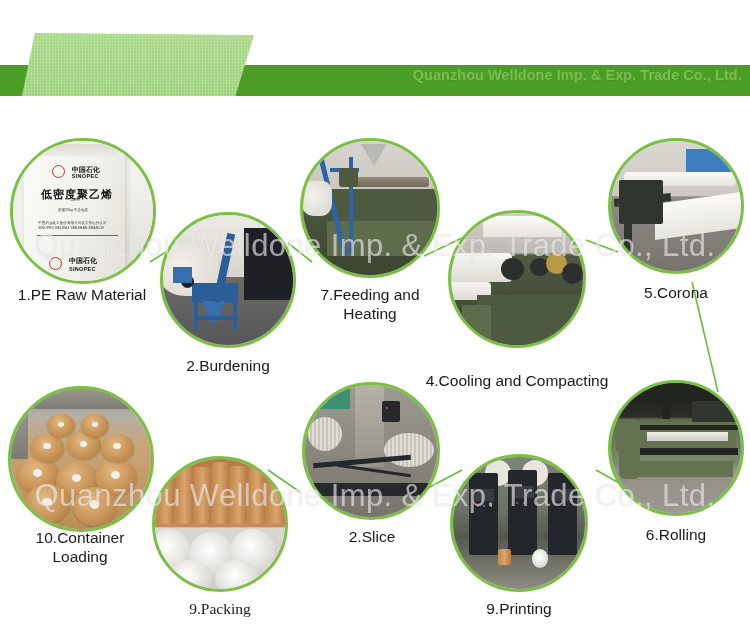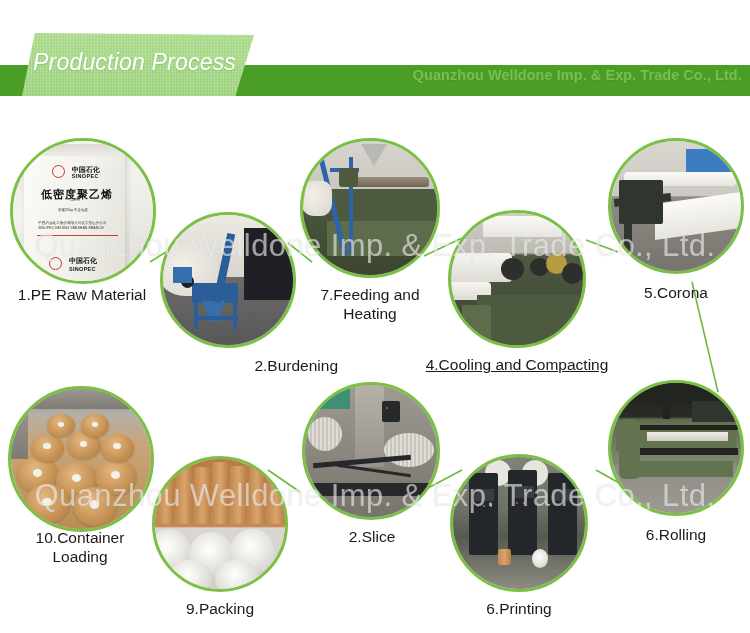--- a/index.html
+++ b/index.html
@@ -160,21 +160,20 @@
   }
 </style>
 </head>
 <body>
 
 <div id="root">
 
   <div class="header-bar"></div>
   <div class="company-name">Quanzhou Welldone Imp. &amp; Exp. Trade Co., Ltd.</div>
   <div class="title-tab"></div>
-  <div class="title-text">Production Process</div>
 
   <svg class="connectors" viewBox="0 0 750 633">
     <g stroke="#6cbb3c" stroke-width="1.6" fill="none">
       <line x1="150" y1="262" x2="185" y2="240"></line>
       <line x1="288" y1="243" x2="312" y2="262"></line>
       <line x1="424" y1="256" x2="462" y2="238"></line>
       <line x1="586" y1="240" x2="618" y2="252"></line>
       <line x1="692" y1="282" x2="718" y2="392"></line>
       <line x1="628" y1="488" x2="596" y2="470"></line>
       <line x1="462" y1="470" x2="428" y2="488"></line>
@@ -215,21 +214,21 @@
         <div class="b-blue" style="left:22%; top:52%; width:36%; height:16%;"></div>
         <div class="b-blue2" style="left:30%; top:66%; width:18%; height:16%; clip-path:polygon(0 0,100% 0,66% 100%,34% 100%);"></div>
         <div class="b-blue" style="left:44%; top:14%; width:6%; height:54%; transform:rotate(12deg);"></div>
         <div class="b-blue" style="left:24%; top:66%; width:3%; height:22%;"></div>
         <div class="b-blue" style="left:54%; top:66%; width:3%; height:22%;"></div>
         <div class="b-blue" style="left:26%; top:78%; width:32%; height:3%;"></div>
         <div class="b-dark" style="left:14%; top:46%; width:10%; height:10%; border-radius:50%;"></div>
         <div class="b-blue2" style="left:8%; top:40%; width:14%; height:12%;"></div>
       </div>
     </div>
-    <div class="label" style="left:118px; top:357px;text-align:right;">2.Burdening</div>
+    <div class="label" style="left:118px; top:357px;">2.Burdening</div>
   </div>
 
   <div class="node">
     <div class="circle" style="left:300px; top:138px; width:140px; height:140px;">
       <div class="photo p3">
         <div class="hopper" style="left:43%; top:2%;"></div>
         <div class="g-barrel" style="left:30%; top:27%; width:64%; height:7%;"></div>
         <div class="g-body" style="left:22%; top:36%; width:78%; height:28%;"></div>
         <div class="g-body2" style="left:18%; top:60%; width:82%; height:26%;"></div>
         <div class="blue-bar" style="left:20%; top:8%; width:4%; height:78%; transform:rotate(-14deg);"></div>
@@ -250,21 +249,21 @@
         <div class="roll-white" style="left:-4%; top:52%; width:34%; height:14%;"></div>
         <div class="wheel" style="left:38%; top:34%; width:17%; height:17%;"></div>
         <div class="wheel" style="left:60%; top:34%; width:14%; height:14%;"></div>
         <div class="wheel-y" style="left:72%; top:30%; width:16%; height:16%;"></div>
         <div class="wheel" style="left:84%; top:38%; width:16%; height:16%;"></div>
         <div class="g-body" style="left:20%; top:62%; width:80%; height:38%;"></div>
         <div class="g-body2" style="left:8%; top:70%; width:22%; height:30%;"></div>
         <div class="c-white" style="left:24%; top:2%; width:60%; height:16%;"></div>
       </div>
     </div>
-    <div class="label" style="left:407px; top:356px;text-decoration:underline;">4.Cooling and Compacting</div>
+    <div class="label" style="left:407px; top:372px;">4.Cooling and Compacting</div>
   </div>
 
   <div class="node">
     <div class="circle" style="left:608px; top:138px; width:136px; height:136px;">
       <div class="photo p5">
         <div class="c-blue" style="left:58%; top:6%; width:34%; height:26%;"></div>
         <div class="c-white" style="left:10%; top:24%; width:86%; height:11%; border-radius:4px;"></div>
         <div class="c-white" style="left:34%; top:44%; width:66%; height:28%; transform:skewY(-8deg);"></div>
         <div class="c-dark" style="left:6%; top:30%; width:34%; height:34%; border-radius:2px;"></div>
         <div class="c-dark" style="left:2%; top:42%; width:44%; height:6%; transform:rotate(-6deg);"></div>
@@ -305,21 +304,21 @@
         <div class="kraft" style="left:58%; top:5%; width:13%; height:45%;"></div>
         <div class="kraft" style="left:72%; top:3%; width:13%; height:47%;"></div>
         <div class="kraft" style="left:86%; top:8%; width:14%; height:42%;"></div>
         <div class="whiteroll" style="left:-6%; top:54%; width:34%; height:34%;"></div>
         <div class="whiteroll" style="left:26%; top:56%; width:34%; height:34%;"></div>
         <div class="whiteroll" style="left:58%; top:54%; width:34%; height:34%;"></div>
         <div class="whiteroll" style="left:10%; top:78%; width:34%; height:28%;"></div>
         <div class="whiteroll" style="left:46%; top:78%; width:34%; height:28%;"></div>
       </div>
     </div>
-    <div class="label" style="left:110px; top:600px;">9.Packing</div>
+    <div class="label" style="left:110px; top:600px;font-family:Liberation Serif, serif;">9.Packing</div>
   </div>
 
   <div class="node">
     <div class="circle" style="left:302px; top:382px; width:138px; height:138px;">
       <div class="photo p8">
         <div class="s-green" style="left:8%; top:2%; width:26%; height:16%;"></div>
         <div class="s-wall" style="left:38%; top:0%; width:22%; height:62%;"></div>
         <div class="s-roll" style="left:2%; top:24%; width:26%; height:26%;"></div>
         <div class="s-roll" style="left:60%; top:36%; width:38%; height:26%;"></div>
         <div class="s-dark" style="left:58%; top:12%; width:14%; height:16%; border-radius:2px;"></div>
@@ -345,21 +344,21 @@
         <div class="pr-panel" style="left:75%; top:24%; width:16%; height:9%;"></div>
         <div class="pr-led" style="left:18%; top:36%; background:#e04a3a;"></div>
         <div class="pr-led" style="left:23%; top:36%; background:#4a8fe0;"></div>
         <div class="pr-led" style="left:28%; top:36%; background:#5fc24a;"></div>
         <div class="pr-led" style="left:48%; top:34%; background:#e04a3a;"></div>
         <div class="pr-led" style="left:53%; top:34%; background:#4a8fe0;"></div>
         <div class="kraft" style="left:34%; top:70%; width:10%; height:12%;"></div>
         <div class="whiteroll" style="left:60%; top:70%; width:12%; height:14%;"></div>
       </div>
     </div>
-    <div class="label" style="left:409px; top:600px;">6.Printing</div>
+    <div class="label" style="left:409px; top:600px;">9.Printing</div>
   </div>
 
   <div class="node">
     <div class="circle" style="left:608px; top:380px; width:136px; height:136px;">
       <div class="photo p6">
         <div class="r-bar" style="left:0%; top:0%; width:100%; height:16%;"></div>
         <div class="r-bar" style="left:40%; top:2%; width:5%; height:26%;"></div>
         <div class="r-green" style="left:4%; top:30%; width:92%; height:22%;"></div>
         <div class="r-green" style="left:6%; top:28%; width:16%; height:46%; border-radius:6px;"></div>
         <div class="r-sheet" style="left:28%; top:38%; width:62%; height:7%;"></div>

